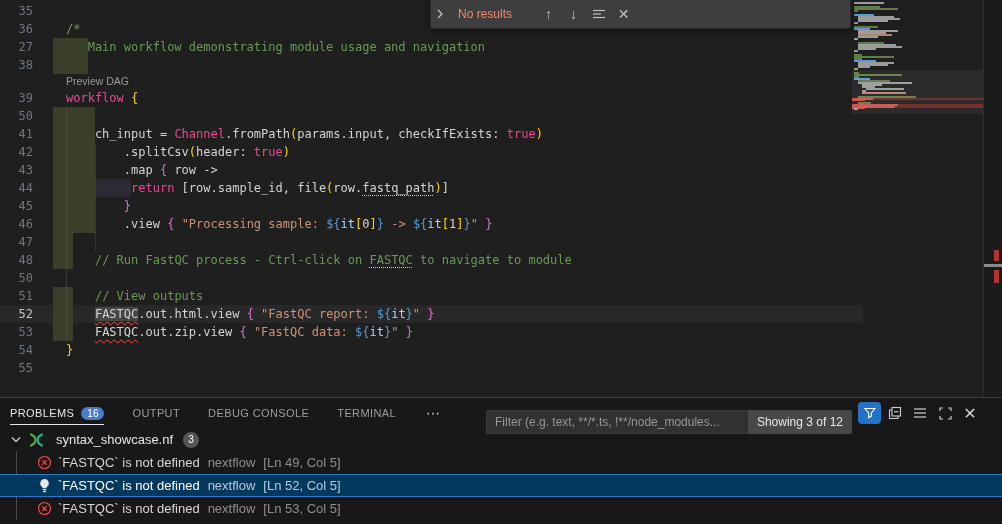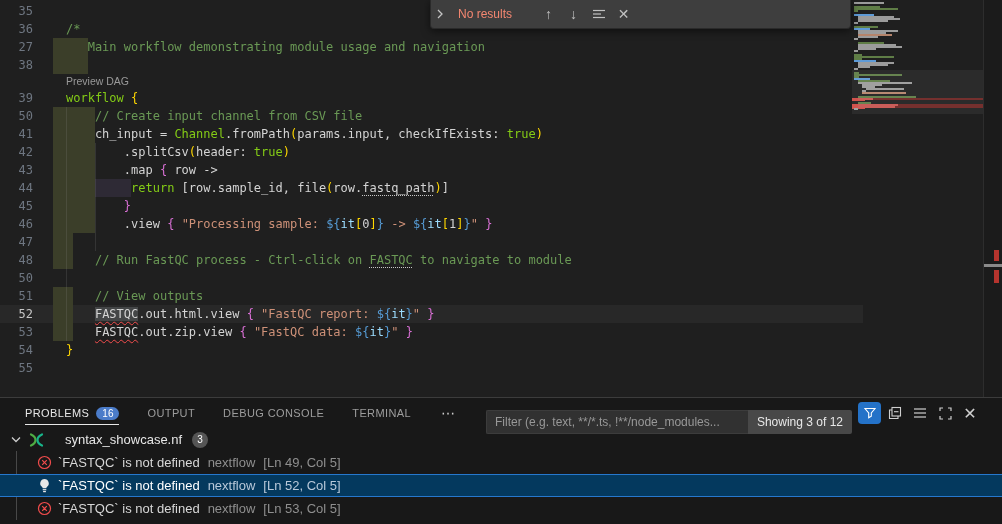--- a/index.html
+++ b/index.html
@@ -14,21 +14,21 @@
   .crow.cur .ln { color:#c6c6c6; }
   .crow .curband { position:absolute; left:0; top:0; width:863px; height:18px; background:#282828; }
   .crow .codebody { position:absolute; left:66px; top:0; height:18px; }
   .deco { position:absolute; top:0; height:18px; }
   .deco.o { background:#3b3e29; }
   .deco.d { background:#2e2a35; }
   .guide { position:absolute; top:0; width:1px; height:18px; background:rgba(150,150,150,0.18); }
   .lensrow { position:relative; height:15px; line-height:15px; padding-left:66px; }
   .lens { font-family:"Liberation Sans", sans-serif; font-size:10.5px; color:#999999; cursor:pointer; }
   
-  .tp { color:#d4d4d4; } .tc { color:#6a9955; } .tk { color:#84cc16; } .ts { color:#ce9178; }
+  .tp { color:#d4d4d4; } .tc { color:#6a9955; } .tk { color:#ec4899; } .ts { color:#ce9178; }
   .tb1 { color:#ffd700; } .tb2 { color:#da70d6; } .ti { color:#569cd6; } .tv { color:#9cdcfe; }
   .sq { text-decoration:underline wavy #f14c4c 1px; text-underline-offset:3px; }
   .dotu { text-decoration:underline dotted #c8c8c8 1px; text-underline-offset:3px; }
   .whl { background:rgba(120,125,130,0.35); }
 
   
   .find { position:absolute; top:0; left:430px; width:421px; height:29px; background:#3e3e3e; border:1px solid #2a2a2a; border-top:none; border-radius:0 0 4px 4px; box-shadow:0 2px 8px rgba(0,0,0,0.55); display:flex; align-items:center; z-index:30; }
   .find .grip { width:17px; height:100%; display:flex; align-items:center; justify-content:center; color:#c5c5c5; cursor:pointer; }
   .find .inputbox { height:23px; width:220px; background:#292929; border:1px solid #303030; border-radius:2px; display:flex; align-items:center; padding:0 4px 0 6px; }
   .find .query { flex:1; color:#e7e7e7; font-size:12px; font-family:"Liberation Sans", sans-serif; }
@@ -42,36 +42,36 @@
   .mrow { position:relative; height:2px; }
   .mbar { position:absolute; top:0; height:1.6px; }
   .mrow.red { background:#6e2422; }
   .mrow.red .mmark { position:absolute; left:0; top:-0.5px; width:13px; height:3px; background:#cf4a43; }
   .mslider { position:absolute; top:68px; left:0; width:131px; height:44px; background:rgba(255,255,255,0.055); }
   .ruler { position:absolute; top:0; right:0; width:19px; height:397px; background:#1b1b1b; border-left:1px solid #2d2d2d; }
   .rmark { position:absolute; }
 
   
   .panel { position:absolute; left:0; top:397px; width:1002px; height:127px; background:#181818; border-top:1px solid #3c3c3c; }
-  .ptabs { position:relative; height:30px; display:flex; align-items:center; padding-left:25px; }
+  .ptabs { position:relative; height:30px; display:flex; align-items:center; padding-left:10px; }
   .ptab { font-size:11px; letter-spacing:0.4px; color:#9d9d9d; margin-right:28px; height:30px; display:flex; align-items:center; cursor:pointer; position:relative; }
   .ptab.active { color:#e7e7e7; }
   .ptab.active::after { content:""; position:absolute; left:0; right:0; bottom:3px; height:1px; background:#e7e7e7; }
   .pbadge { background:#4b7cc9; color:#ffffff; font-size:10px; border-radius:9px; padding:1px 6px; margin-left:7px; letter-spacing:0; }
   .pmore { color:#cccccc; font-size:14px; margin-left:2px; cursor:pointer; }
   .pfilter { position:absolute; top:12px; right:150px; width:366px; height:24px; display:flex; }
   .pfilter .fin { flex:1; background:#313131; border:1px solid #3c3c3c; border-right:none; border-radius:2px 0 0 2px; color:#989898; font-size:12px; display:flex; align-items:center; padding-left:8px; white-space:nowrap; overflow:hidden; }
   .pfilter .showing { background:#484848; color:#e8e8e8; font-size:12px; display:flex; align-items:center; padding:0 9px; white-space:nowrap; border-radius:0 2px 2px 0; }
   .funnelbtn { position:absolute; top:4px; right:121px; width:23px; height:22px; background:#2472c8; border-radius:4px; display:flex; align-items:center; justify-content:center; cursor:pointer; }
   .pibtn { position:absolute; top:4px; width:22px; height:22px; display:flex; align-items:center; justify-content:center; color:#cfcfcf; cursor:pointer; border-radius:4px; }
   
   .plist { position:absolute; top:30px; left:0; right:0; bottom:0; font-size:13px; }
   .prow { position:relative; height:23px; display:flex; align-items:center; cursor:pointer; }
   .prow .twisty { width:16px; margin-left:8px; color:#cccccc; display:flex; justify-content:center; }
-  .prow .fname { color:#e6e6e6; margin-left:20px; }
+  .prow .fname { color:#e6e6e6; margin-left:11px; }
   .prow .cbadge { background:#555555; color:#fff; font-size:10px; border-radius:50%; width:16px; height:16px; display:flex; align-items:center; justify-content:center; margin-left:10px; }
   .prow .sevicon { width:16px; height:16px; margin-left:36px; flex:none; display:flex; align-items:center; justify-content:center; }
   .prow .msg { color:#d7d7d7; margin-left:6px; white-space:pre; }
   .prow .src { color:#8f8f8f; margin-left:8px; }
   .prow .loc { color:#8f8f8f; margin-left:8px; }
   .prow.sel { background:#04395e; border-top:1px solid #2678cd; border-bottom:1px solid #2678cd; height:23px; }
   .prow.sel .msg { color:#ffffff; }
   .prow.sel .src, .prow.sel .loc { color:#b9c9da; }
   .treeguide { position:absolute; left:16px; top:23px; width:1px; height:69px; background:rgba(130,130,130,0.45); }
 </style>
@@ -81,21 +81,21 @@
 <div class="app">
 
   <div class="editor">
     <div class="code-lines" id="code-lines">
         <div class="crow"><span class="ln">35</span><span class="codebody"></span></div>
         <div class="crow"><span class="ln">36</span><span class="codebody"><span class="tc">/*</span></span></div>
         <div class="crow"><span class="ln">27</span><span class="codebody"><div class="deco o" style="left: -13px; width: 34.66px;"></div><span class="tc"> * Main workflow demonstrating module usage and navigation</span></span></div>
         <div class="crow"><span class="ln">38</span><span class="codebody"><div class="deco o" style="left: -13px; width: 34.66px;"></div><span class="tc"> */</span></span></div>
         <div class="lensrow"><span class="lens">Preview DAG</span></div>
         <div class="crow"><span class="ln">39</span><span class="codebody"><span class="tk">workflow </span><span class="tb1">{</span></span></div>
-        <div class="crow"><span class="ln">50</span><span class="codebody"><div class="deco o" style="left: -13px; width: 41.88px;"></div><div class="guide" style="left: 0px;"></div><span class="tp">    </span><span class="tc">// Create input channel from CSV file</span></span></div>
+        <div class="crow"><span class="ln">50</span><span class="codebody"><div class="deco o" style="left: -13px; width: 41.88px;"></div><div class="guide" style="left: 0px;"></div><span class="tp">    </span></span></div>
         <div class="crow"><span class="ln">41</span><span class="codebody"><div class="deco o" style="left: -13px; width: 41.88px;"></div><div class="guide" style="left: 0px;"></div><span class="tp">    ch_input = </span><span class="tk">Channel</span><span class="tp">.fromPath</span><span class="tb1">(</span><span class="tp">params.input, checkIfExists: </span><span class="tk">true</span><span class="tb1">)</span></span></div>
         <div class="crow"><span class="ln">42</span><span class="codebody"><div class="deco o" style="left: -13px; width: 41.88px;"></div><div class="guide" style="left: 0px;"></div><div class="guide" style="left: 28.88px;"></div><span class="tp">        .splitCsv</span><span class="tb1">(</span><span class="tp">header: </span><span class="tk">true</span><span class="tb1">)</span></span></div>
         <div class="crow"><span class="ln">43</span><span class="codebody"><div class="deco o" style="left: -13px; width: 41.88px;"></div><div class="guide" style="left: 0px;"></div><div class="guide" style="left: 28.88px;"></div><span class="tp">        .map </span><span class="tb2">{</span><span class="tp"> row -&gt;</span></span></div>
         <div class="crow"><span class="ln">44</span><span class="codebody"><div class="deco o" style="left: -13px; width: 41.88px;"></div><div class="deco d" style="left: 28.88px; width: 36.1px;"></div><div class="guide" style="left: 0px;"></div><div class="guide" style="left: 28.88px;"></div><span class="tp">         </span><span class="tk">return</span><span class="tp"> [row.sample_id, file</span><span class="tb1">(</span><span class="tp">row.</span><span class="tp dotu">fastq_path</span><span class="tb1">)</span><span class="tp">]</span></span></div>
         <div class="crow"><span class="ln">45</span><span class="codebody"><div class="deco o" style="left: -13px; width: 41.88px;"></div><div class="guide" style="left: 0px;"></div><div class="guide" style="left: 28.88px;"></div><span class="tp">        </span><span class="tb2">}</span></span></div>
         <div class="crow"><span class="ln">46</span><span class="codebody"><div class="deco o" style="left: -13px; width: 41.88px;"></div><div class="guide" style="left: 0px;"></div><div class="guide" style="left: 28.88px;"></div><span class="tp">        .view </span><span class="tb2">{</span><span class="tp"> </span><span class="ts">"Processing sample: </span><span class="ti">${</span><span class="tv">it</span><span class="tb1">[</span><span class="tp">0</span><span class="tb1">]</span><span class="ti">}</span><span class="ts"> -&gt; </span><span class="ti">${</span><span class="tv">it</span><span class="tb1">[</span><span class="tp">1</span><span class="tb1">]</span><span class="ti">}</span><span class="ts">"</span><span class="tp"> </span><span class="tb2">}</span></span></div>
         <div class="crow"><span class="ln">47</span><span class="codebody"><div class="deco o" style="left: -13px; width: 20.22px;"></div><div class="guide" style="left: 0px;"></div><div class="guide" style="left: 28.88px;"></div></span></div>
         <div class="crow"><span class="ln">48</span><span class="codebody"><div class="deco o" style="left: -13px; width: 20.22px;"></div><div class="guide" style="left: 0px;"></div><span class="tp">    </span><span class="tc">// Run FastQC process - Ctrl-click on </span><span class="tc dotu">FASTQC</span><span class="tc"> to navigate to module</span></span></div>
         <div class="crow"><span class="ln">50</span><span class="codebody"><div class="guide" style="left: 0px;"></div></span></div>
         <div class="crow"><span class="ln">51</span><span class="codebody"><div class="deco o" style="left: -13px; width: 20.22px;"></div><div class="guide" style="left: 0px;"></div><span class="tp">    </span><span class="tc">// View outputs</span></span></div>

